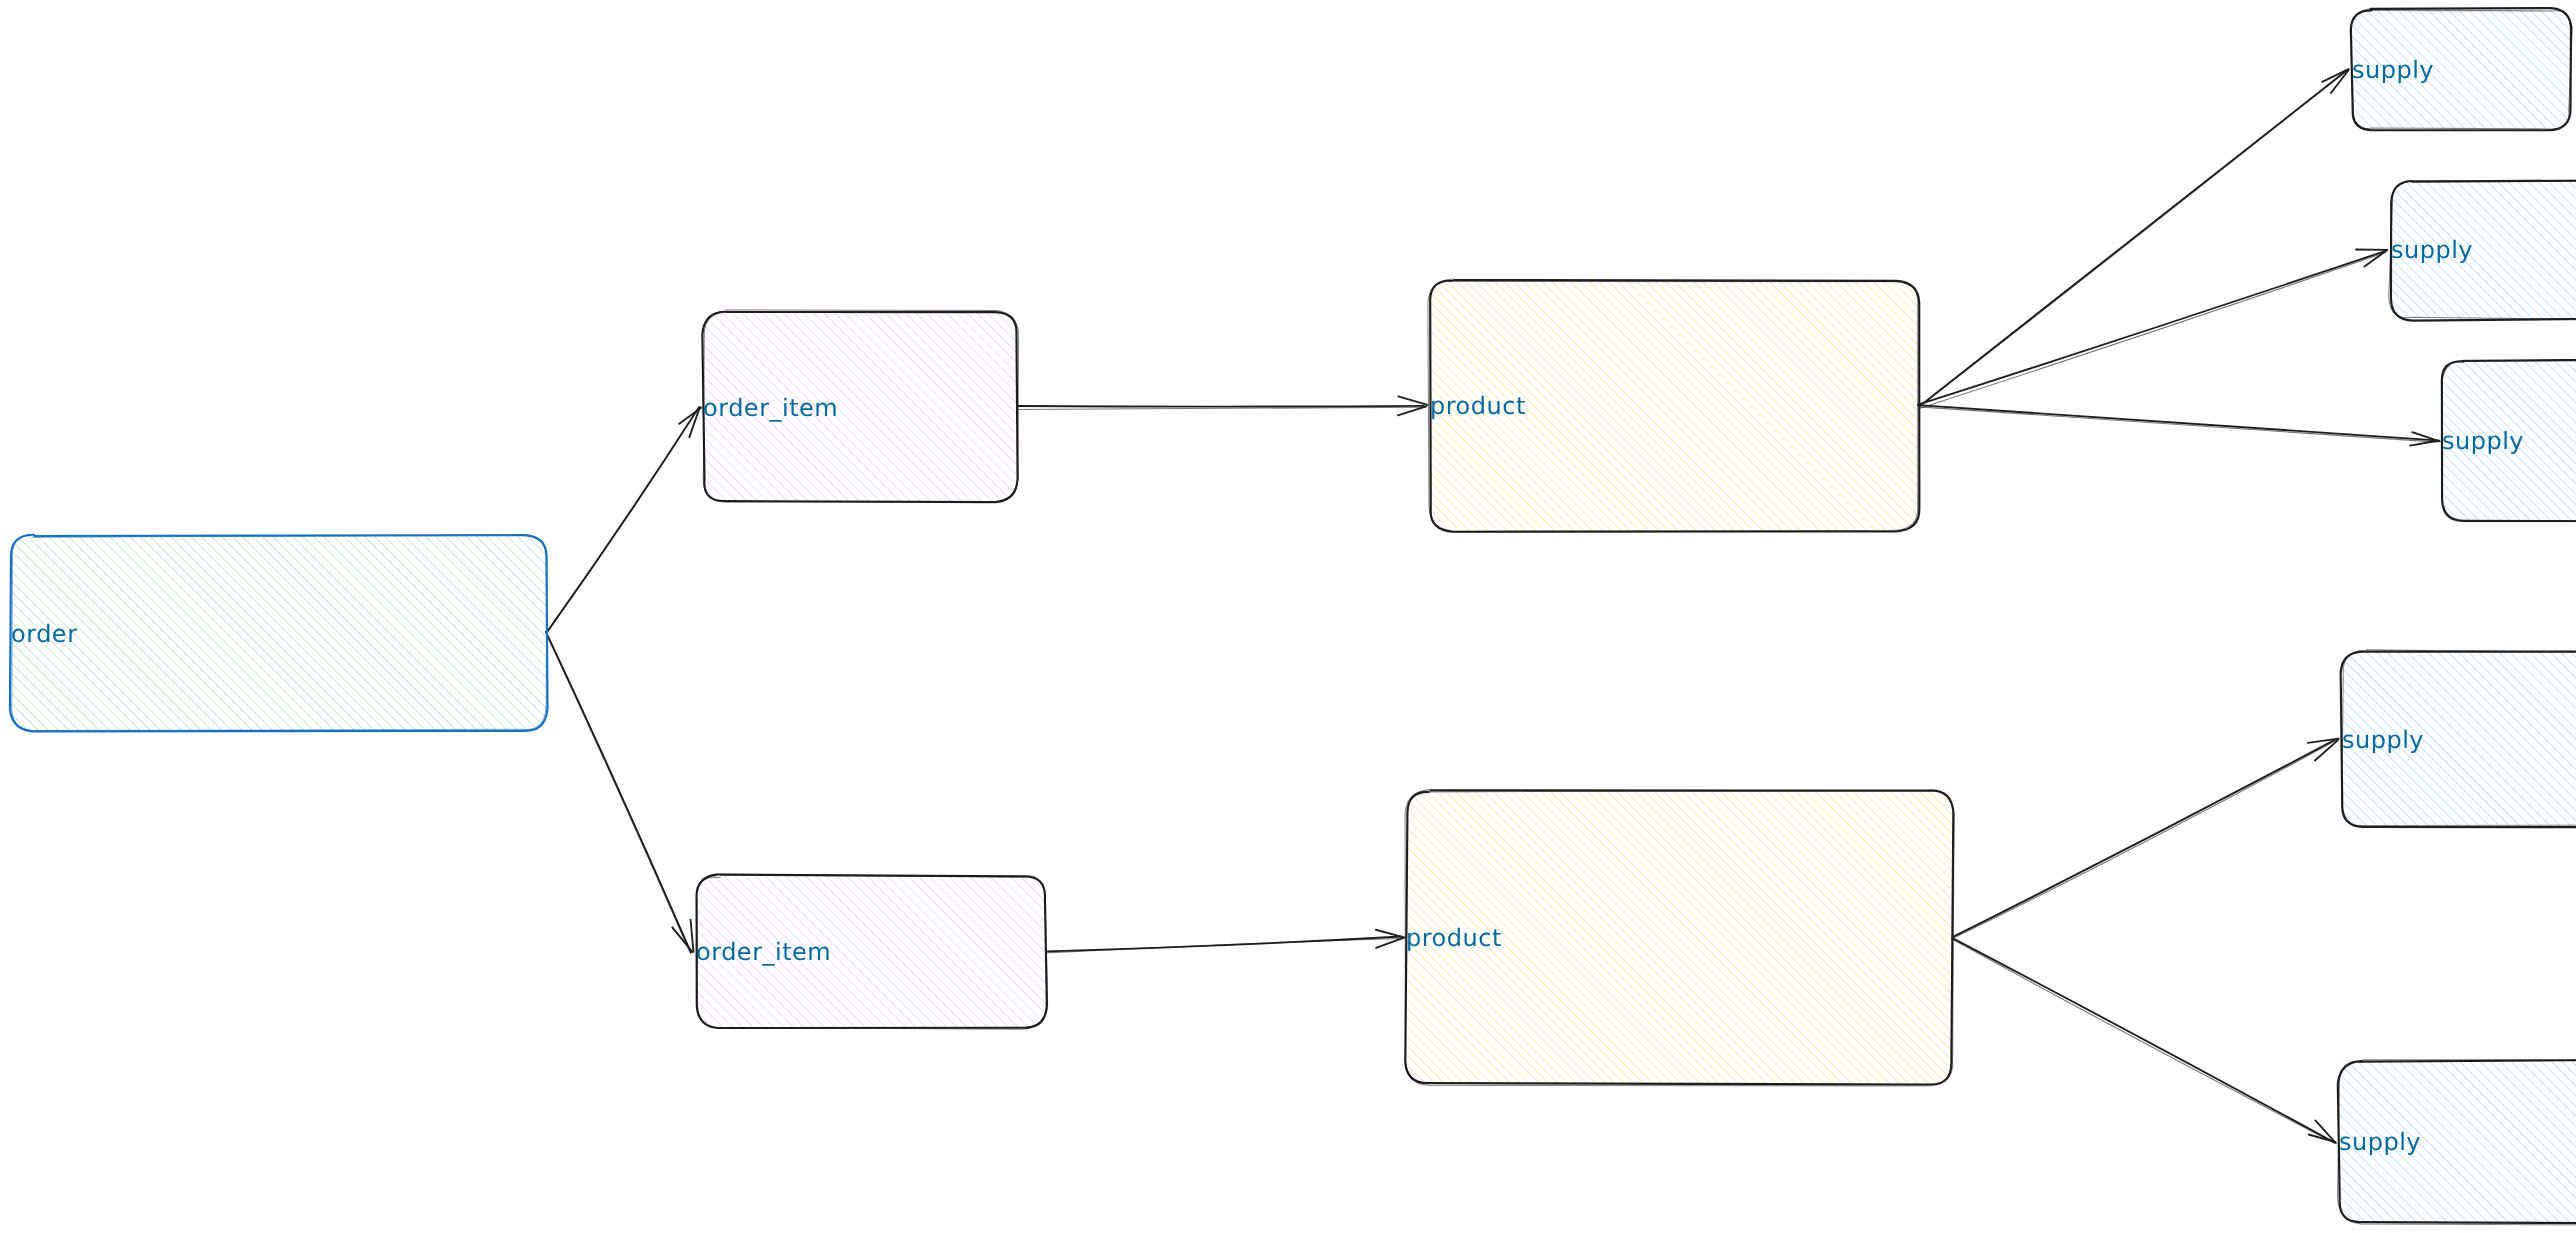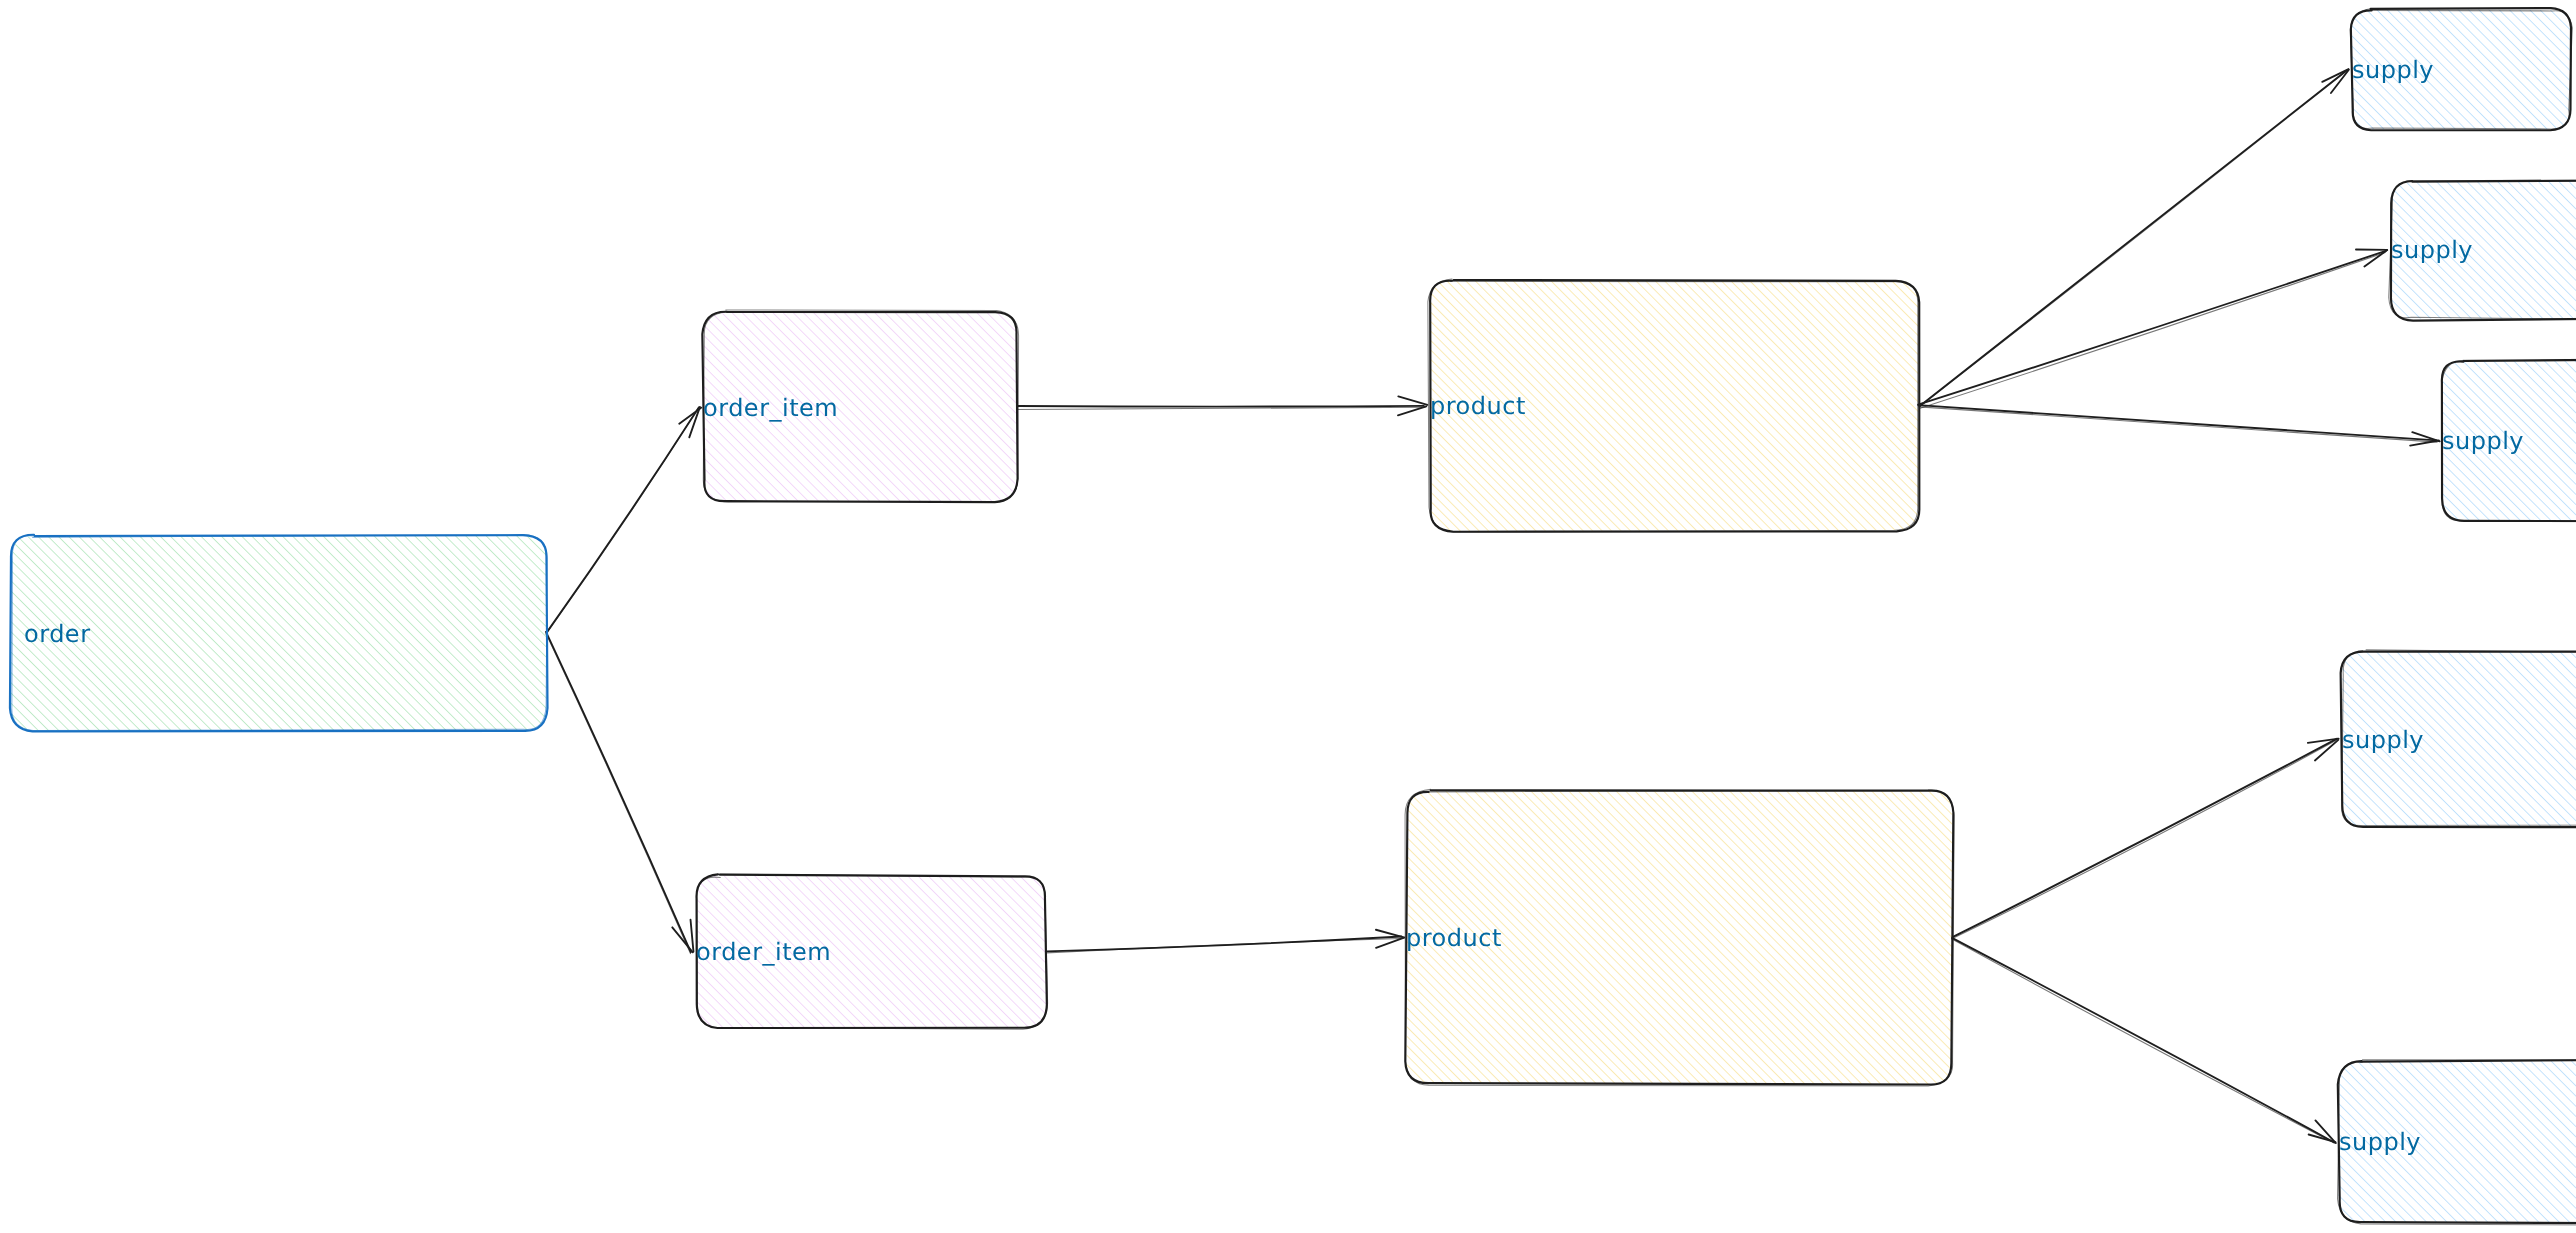--- a/index.html
+++ b/index.html
@@ -166,21 +166,21 @@
         </g>
         <g>
           <path d="M 4583.343658383004 2058.678174263099 L 5141.723489128519 2060.4498517566826 Q 5184.2034960556775 2058.9802805643994 5186.214660889935 2103.1260225556325 L 5185.402618133463 2329.656806361163 Q 5186.316518819425 2374.1961077412125 5141.946145609021 2375.7280599095393 L 4584.629129817244 2374.017251430778 Q 4541.146019390784 2373.634648995707 4538.827782799024 2331.871749566635 L 4540.655607236549 2105.343621072592 Q 4540.574060473125 2059.7172330215108 4585.003334124573 2059.441908084089" fill="url(#hatch-supply)" stroke="none"></path>
           <path d="M 4581.853911562823 2061.3716610119677 L 5142.273499174416 2057.640848359745 Q 5182.543557997979 2058.9041398261675 5186.7717047084125 2102.00732342517 L 5182.651834609918 2332.2316277110017 Q 5187.343208702654 2372.8933380196804 5139.494761696644 2375.0406600249 L 4581.655500113591 2372.754129436519 Q 4539.527875242196 2373.165069794748 4541.627656337619 2328.892928438168 L 4537.936095080711 2105.491773848701 Q 4542.493062937632 2060.4138157016596 4584.208358685486 2060.2685120739975" fill="none" stroke="#1e1e1e" stroke-width="4.2" stroke-opacity="1" stroke-linecap="round" stroke-linejoin="round"></path>
           <path d="M 4585.673113837838 2057.699471367523 L 5143.466570127755 2057.5304458457977 Q 5184.260020129383 2058.8944043722004 5183.326180603355 2103.6573435459286 L 5186.654330581427 2327.499592928216 Q 5183.80738228932 2378.893674539402 5141.501242108643 2378.9094328638166 L 4582.6261881403625 2376.702880674973 Q 4541.344053432345 2371.428018493578 4537.3715664334595 2327.5061979908496 L 4541.099262736738 2104.195412149653 Q 4538.296944674104 2059.7222074959427 4585.320727825165 2062.371726213023" fill="none" stroke="#1e1e1e" stroke-width="2" stroke-opacity="0.55" stroke-linecap="round" stroke-linejoin="round"></path>
         </g>
       </g>
   </svg>
 
   <div id="label-layer">
-      <div class="node-label" style="left: 24px; top: 536px; width: 510px; height: 195px;">
+      <div class="node-label" style="left: 11px; top: 536px; width: 510px; height: 195px;">
         <span>order</span>
       </div>
       <div class="node-label" style="left: 703px; top: 312px; width: 314px; height: 191px;">
         <span>order_item</span>
       </div>
       <div class="node-label" style="left: 696px; top: 876px; width: 350px; height: 152px;">
         <span>order_item</span>
       </div>
       <div class="node-label" style="left: 1430px; top: 281px; width: 489px; height: 250px;">
         <span>product</span>

